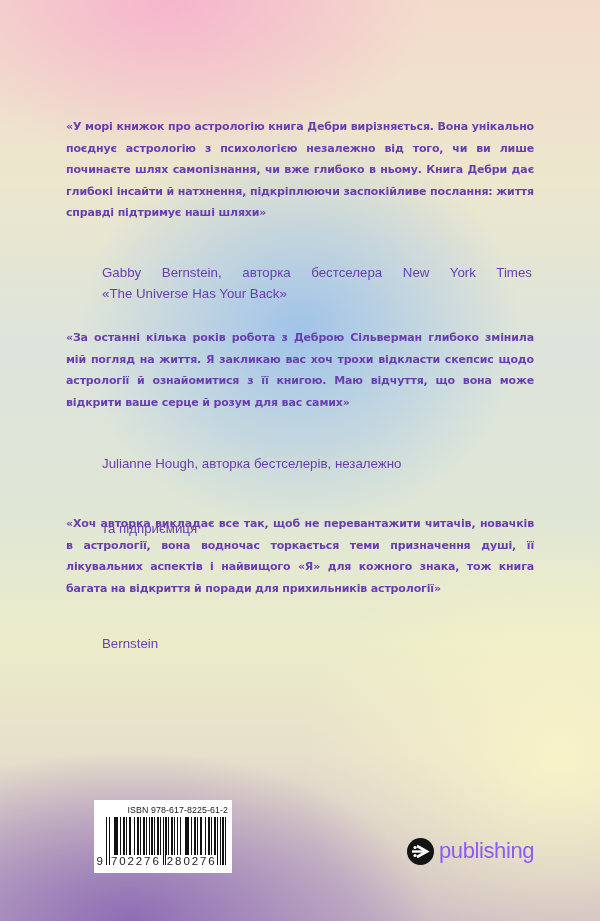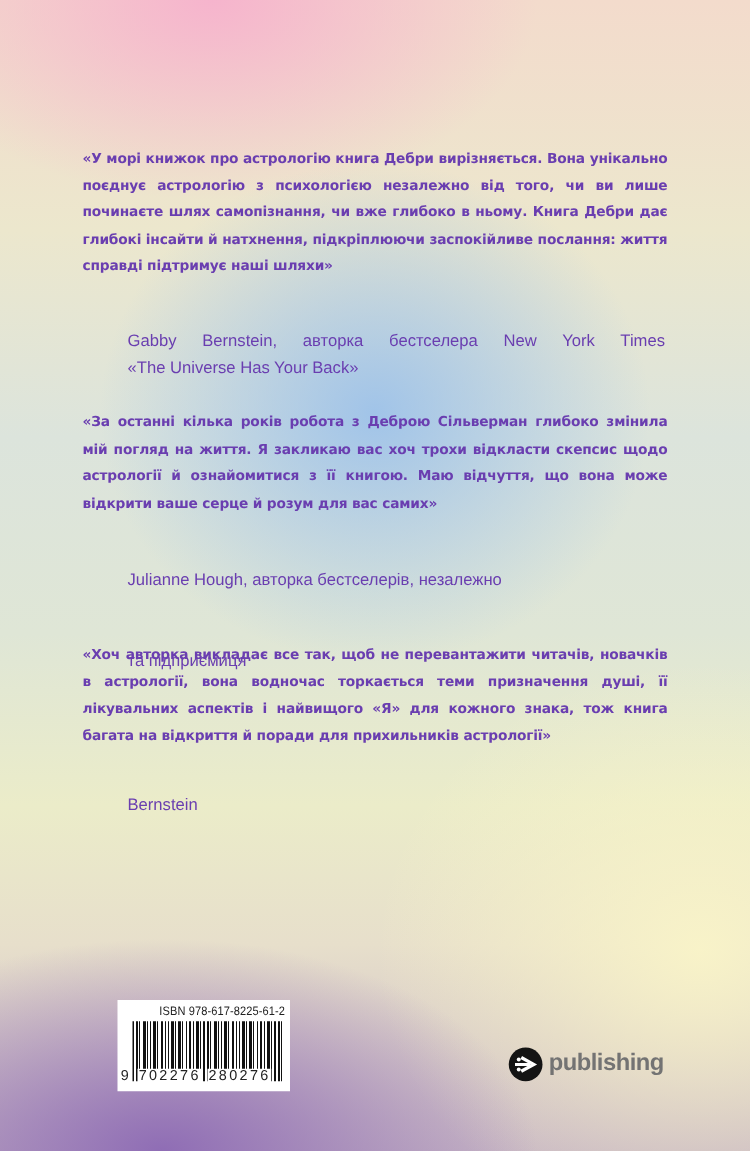--- a/index.html
+++ b/index.html
@@ -51,22 +51,22 @@
   .digits span { background: #fff; padding: 0 0.5px; }
   .publisher {
     position: absolute; left: 407px; top: 836px; height: 30px;
     display: flex; align-items: center; gap: 5px;
   }
   .logo-circle {
     width: 27px; height: 27px; border-radius: 50%; background: #141414;
     position: relative;
   }
   .pub-name {
-    font-family: "Liberation Sans", sans-serif; font-weight: bold;
-    font-size: 19px; color: #737373; letter-spacing: -0.4px;
+    font-family: "Liberation Sans", sans-serif; font-weight: normal;
+    font-size: 22px; color: #8b5cf6; letter-spacing: -0.4px;
   }
 </style>
 </head>
 <body>
 
 <div class="quote" style="top:116px;">«У морі книжок про астрологію книга Дебри вирізняється. Вона унікально поєднує астрологію з психологією незалежно від того, чи ви лише починаєте шлях самопізнання, чи вже глибоко в ньому. Книга Дебри дає глибокі інсайти й натхнення, підкріплюючи заспокійливе послання: життя справді підтримує наші шляхи»</div>
 <div class="attrib justify-last" style="top:262px;">Gabby Bernstein, авторка бестселера New York Times</div>
 <div class="attrib" style="top:283px;">«The Universe Has Your Back»</div>
 
 <div class="quote" style="top:327px;">«За останні кілька років робота з Деброю Сільверман глибоко змінила мій погляд на життя. Я закликаю вас хоч трохи відкласти скепсис щодо астрології й ознайомитися з її книгою. Маю відчуття, що вона може відкрити ваше серце й розум для вас самих»</div>

